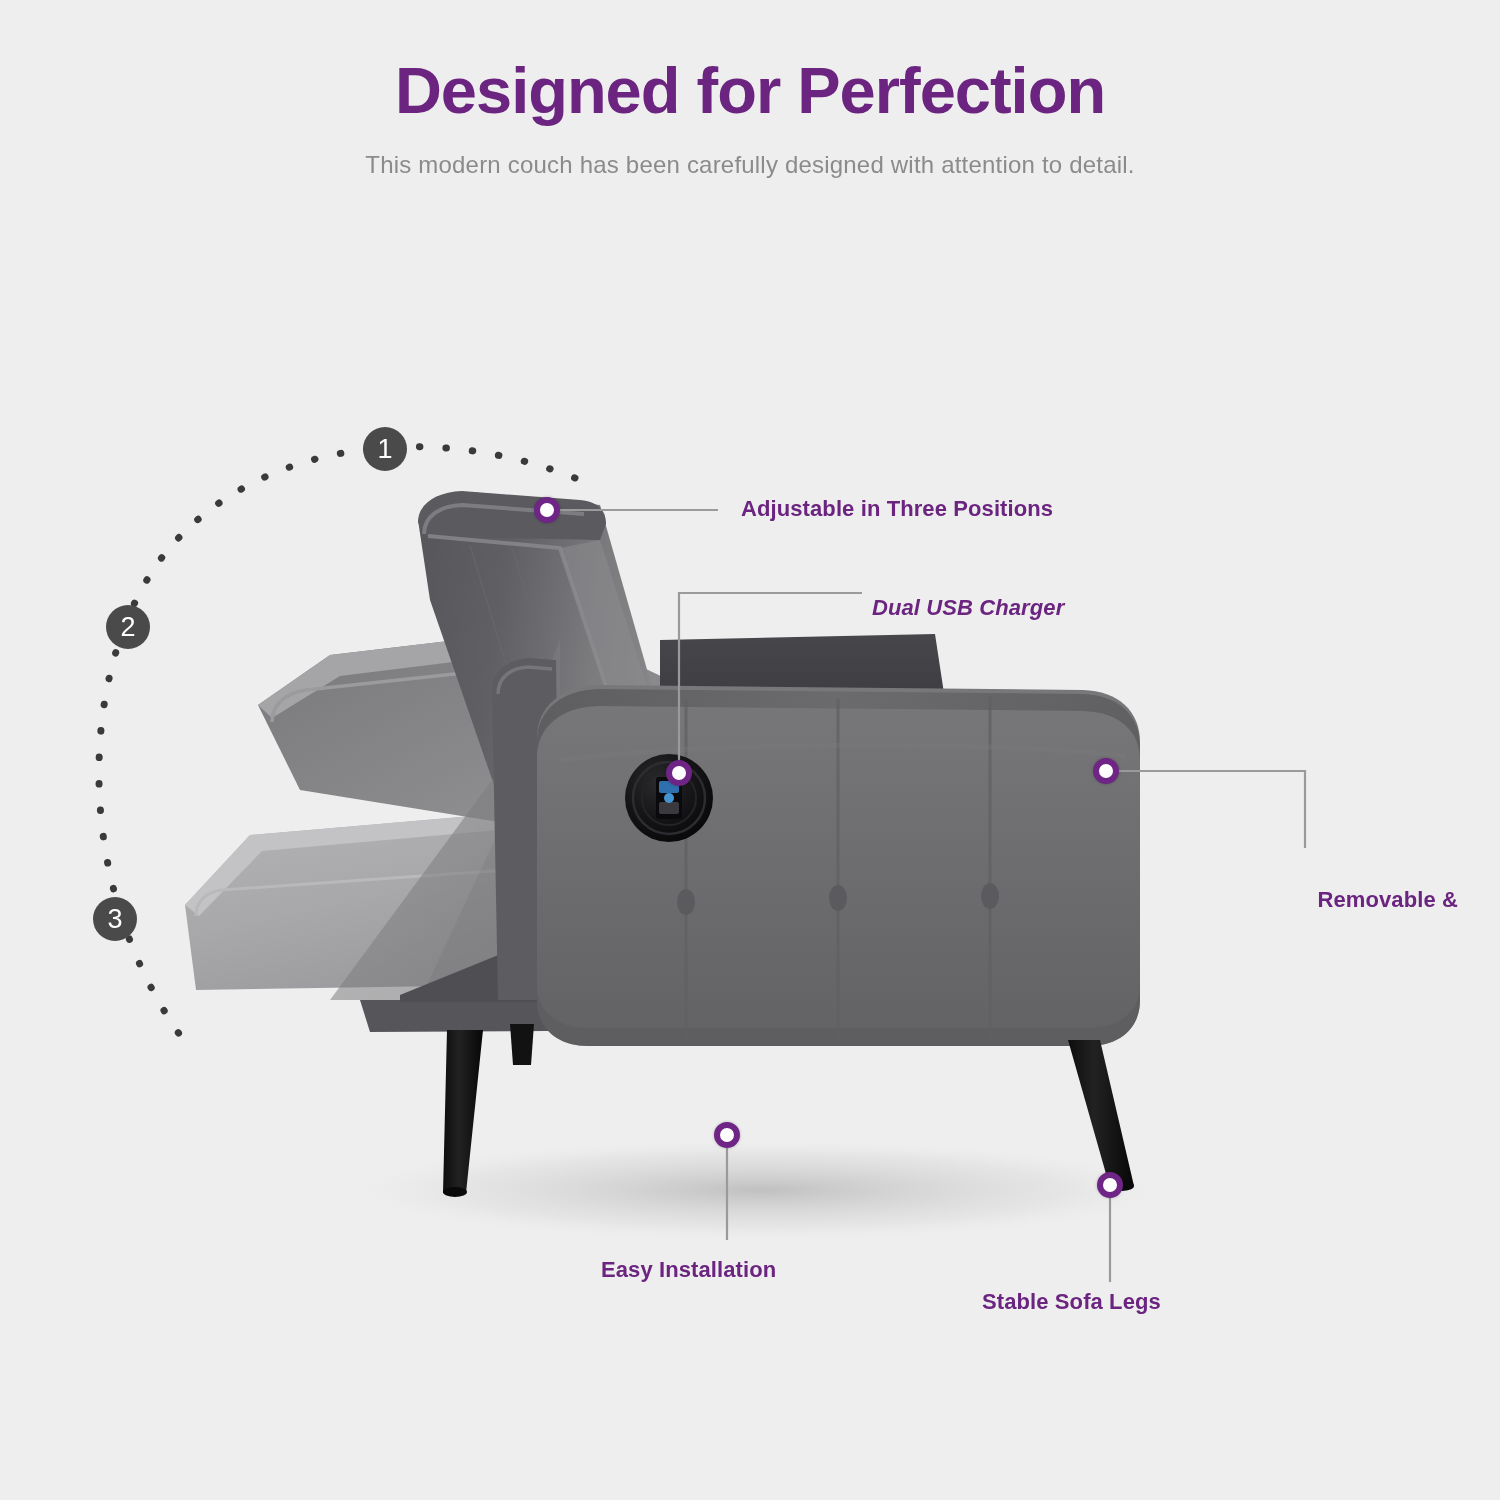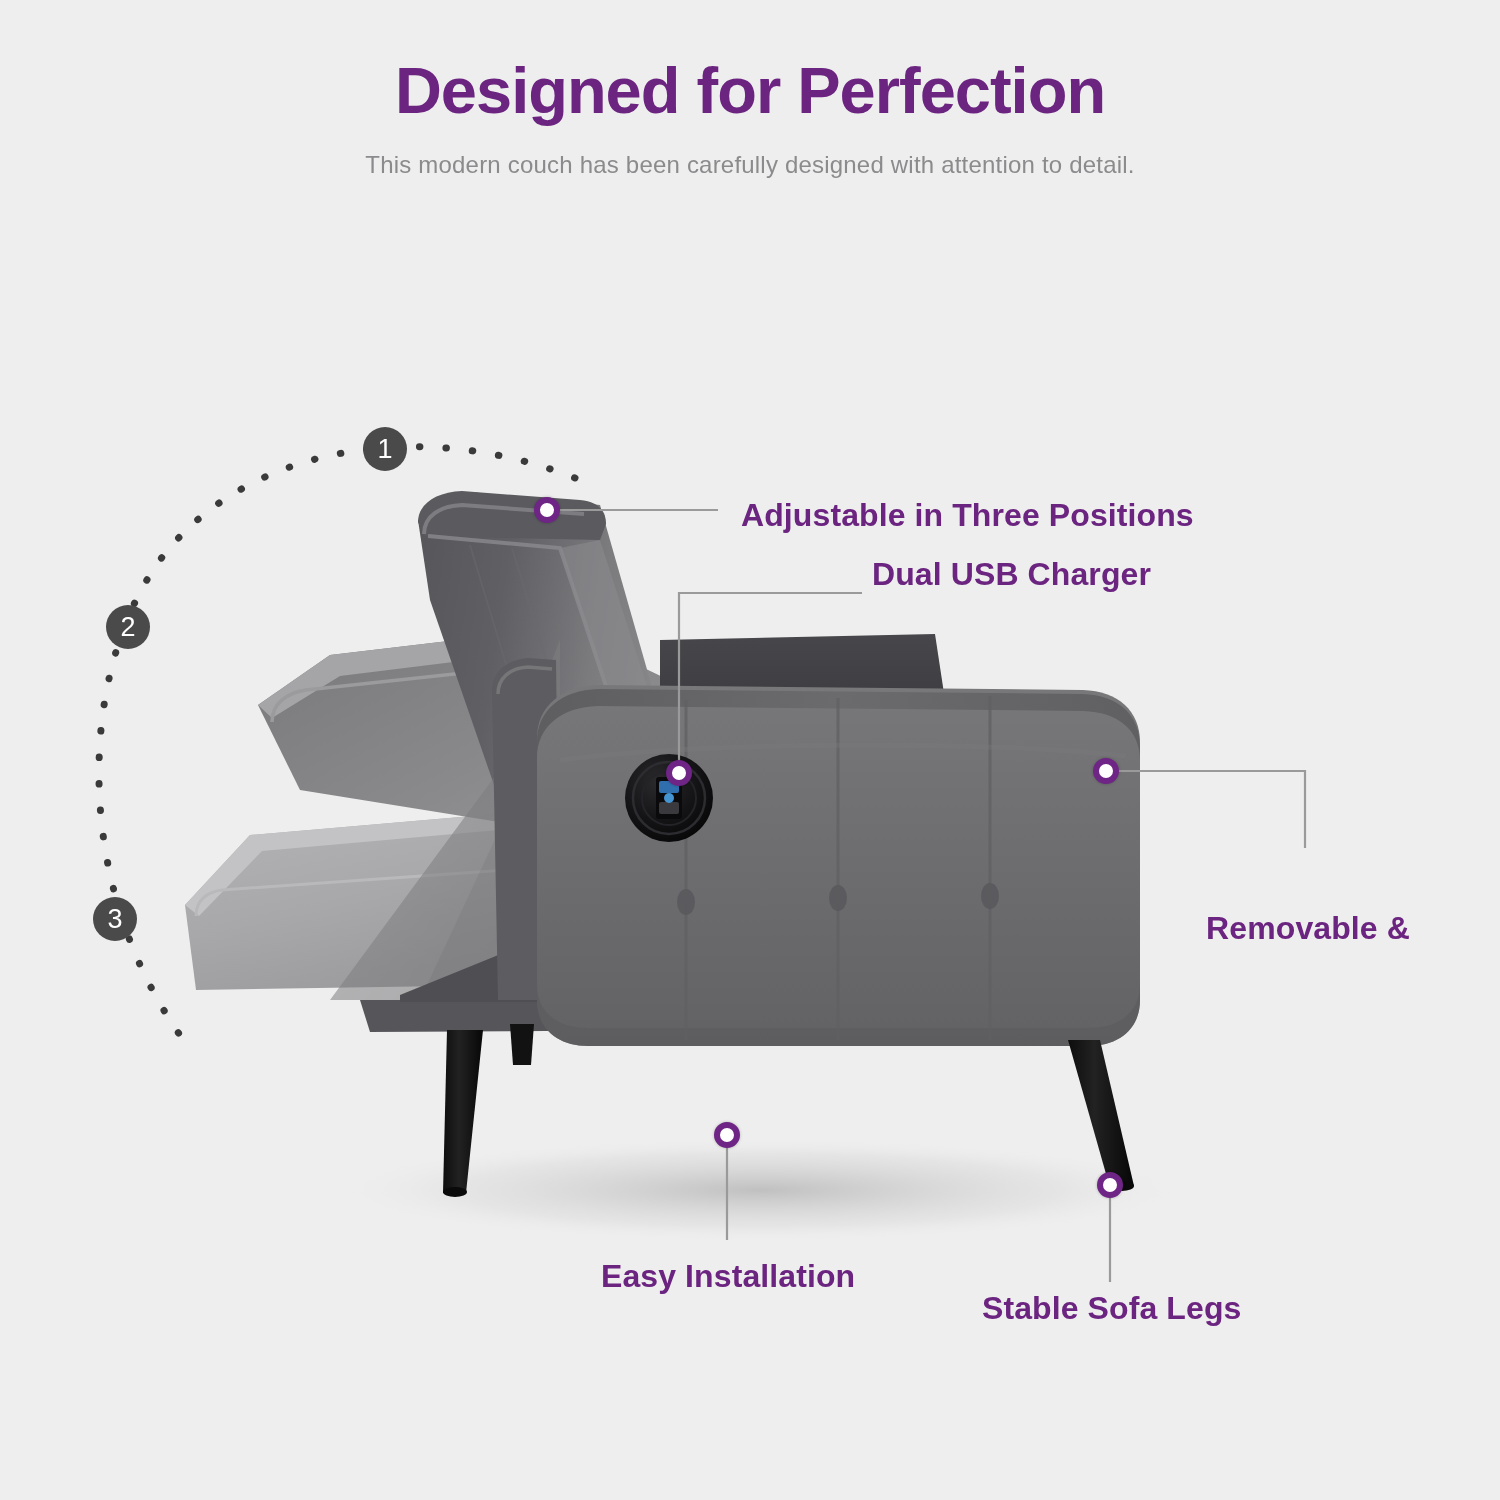--- a/index.html
+++ b/index.html
@@ -53,21 +53,21 @@
     top: 0;
     width: 1500px;
     height: 1500px;
   }
 
   
   .callout-label {
     position: absolute;
     color: #6b2480;
     font-weight: bold;
-    font-size: 32px;
+    font-size: 22px;
     letter-spacing: 0.1px;
     line-height: 1.28;
     white-space: nowrap;
   }
   .callout-label.two-line { white-space: normal; text-align: center; }
 
   
   .marker {
     position: absolute;
     width: 26px;
@@ -275,23 +275,23 @@
   </div>
   <div class="step-badge" style="left:106px; top:605px;">
     <span>2</span>
   </div>
   <div class="step-badge" style="left:93px; top:897px;">
     <span>3</span>
   </div>
 
   <div class="callout-label" style="left:741px; top:495px;">Adjustable in Three Positions</div>
 
-  <div class="callout-label" style="left:872px; top:554px;">Dual USB Charger</div>
-
-  <div class="callout-label two-line" style="left:1158px; top:908px; width:300px;">
+  <div class="callout-label" style="left:872px; top:594px;font-style:italic;">Dual USB Charger</div>
+
+  <div class="callout-label two-line" style="left:1158px; top:886px; width:300px;text-align:right;">
     <div>Removable &amp;</div>
   </div>
 
   <div class="callout-label" style="left:982px; top:1288px;">Stable Sofa Legs</div>
 
   <div class="callout-label" style="left:601px; top:1256px;">Easy Installation</div>
 
 </div>
 
 </body></html>

